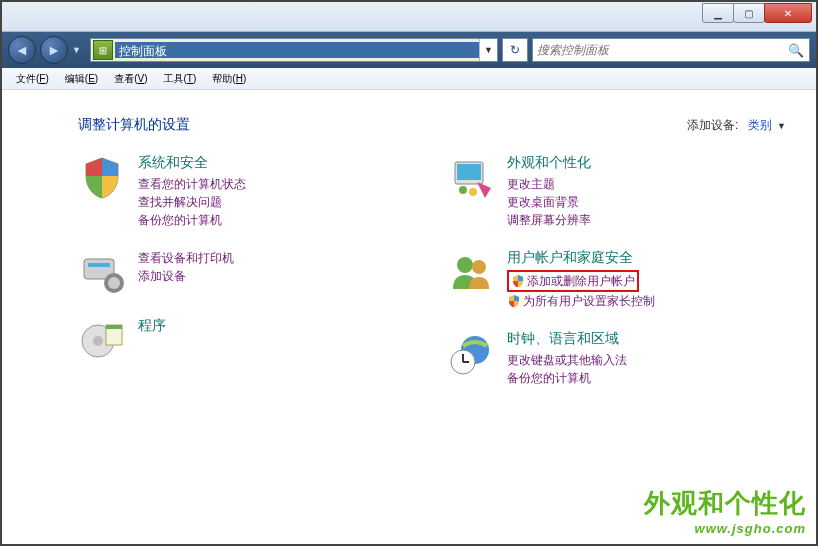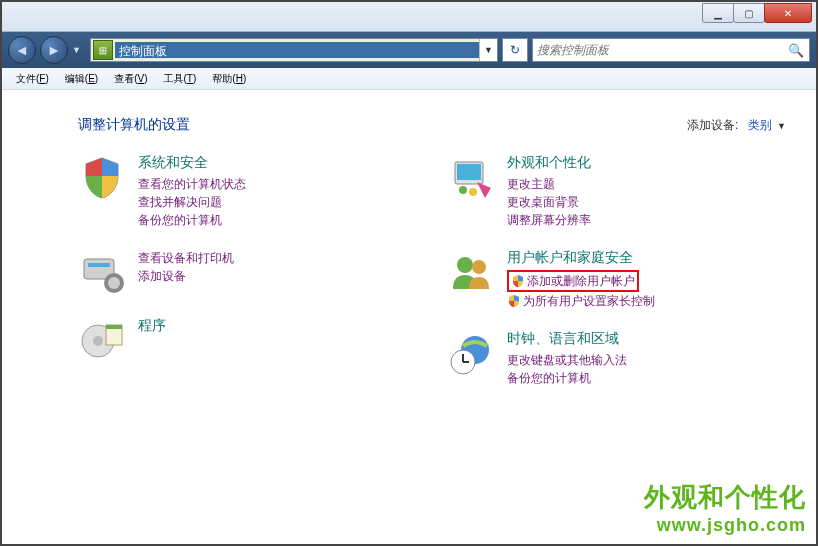--- a/index.html
+++ b/index.html
@@ -46,21 +46,21 @@
 .cat-link { display:block; color:#701a75; font-size:12px; line-height:18px; cursor:pointer; }
 .shield-row { display:flex; align-items:center; gap:2px; }
 .shield { width:14px; height:14px; flex-shrink:0; }
 .highlight { border:2px solid #d11; padding:0 2px; display:inline-flex; align-items:center; }
 
 .cat-icon svg { width:48px; height:48px; }
 
 
 .watermark { position:absolute; right:10px; bottom:8px; text-align:right; }
 .wm-main { font-size:26px; font-weight:bold; color:#5db61e; letter-spacing:1px; }
-.wm-url { font-size:18px; color:#5db61e; font-weight:bold; letter-spacing:1px; }
+.wm-url { font-size:13px; color:#5db61e; font-weight:bold; letter-spacing:1px;font-style:italic; }
 </style>
 </head>
 <body>
 
 <div class="titlebar">
   <div class="winbtn">
       <span>▁</span>
     </div>
   <div class="winbtn">
       <span>▢</span>

